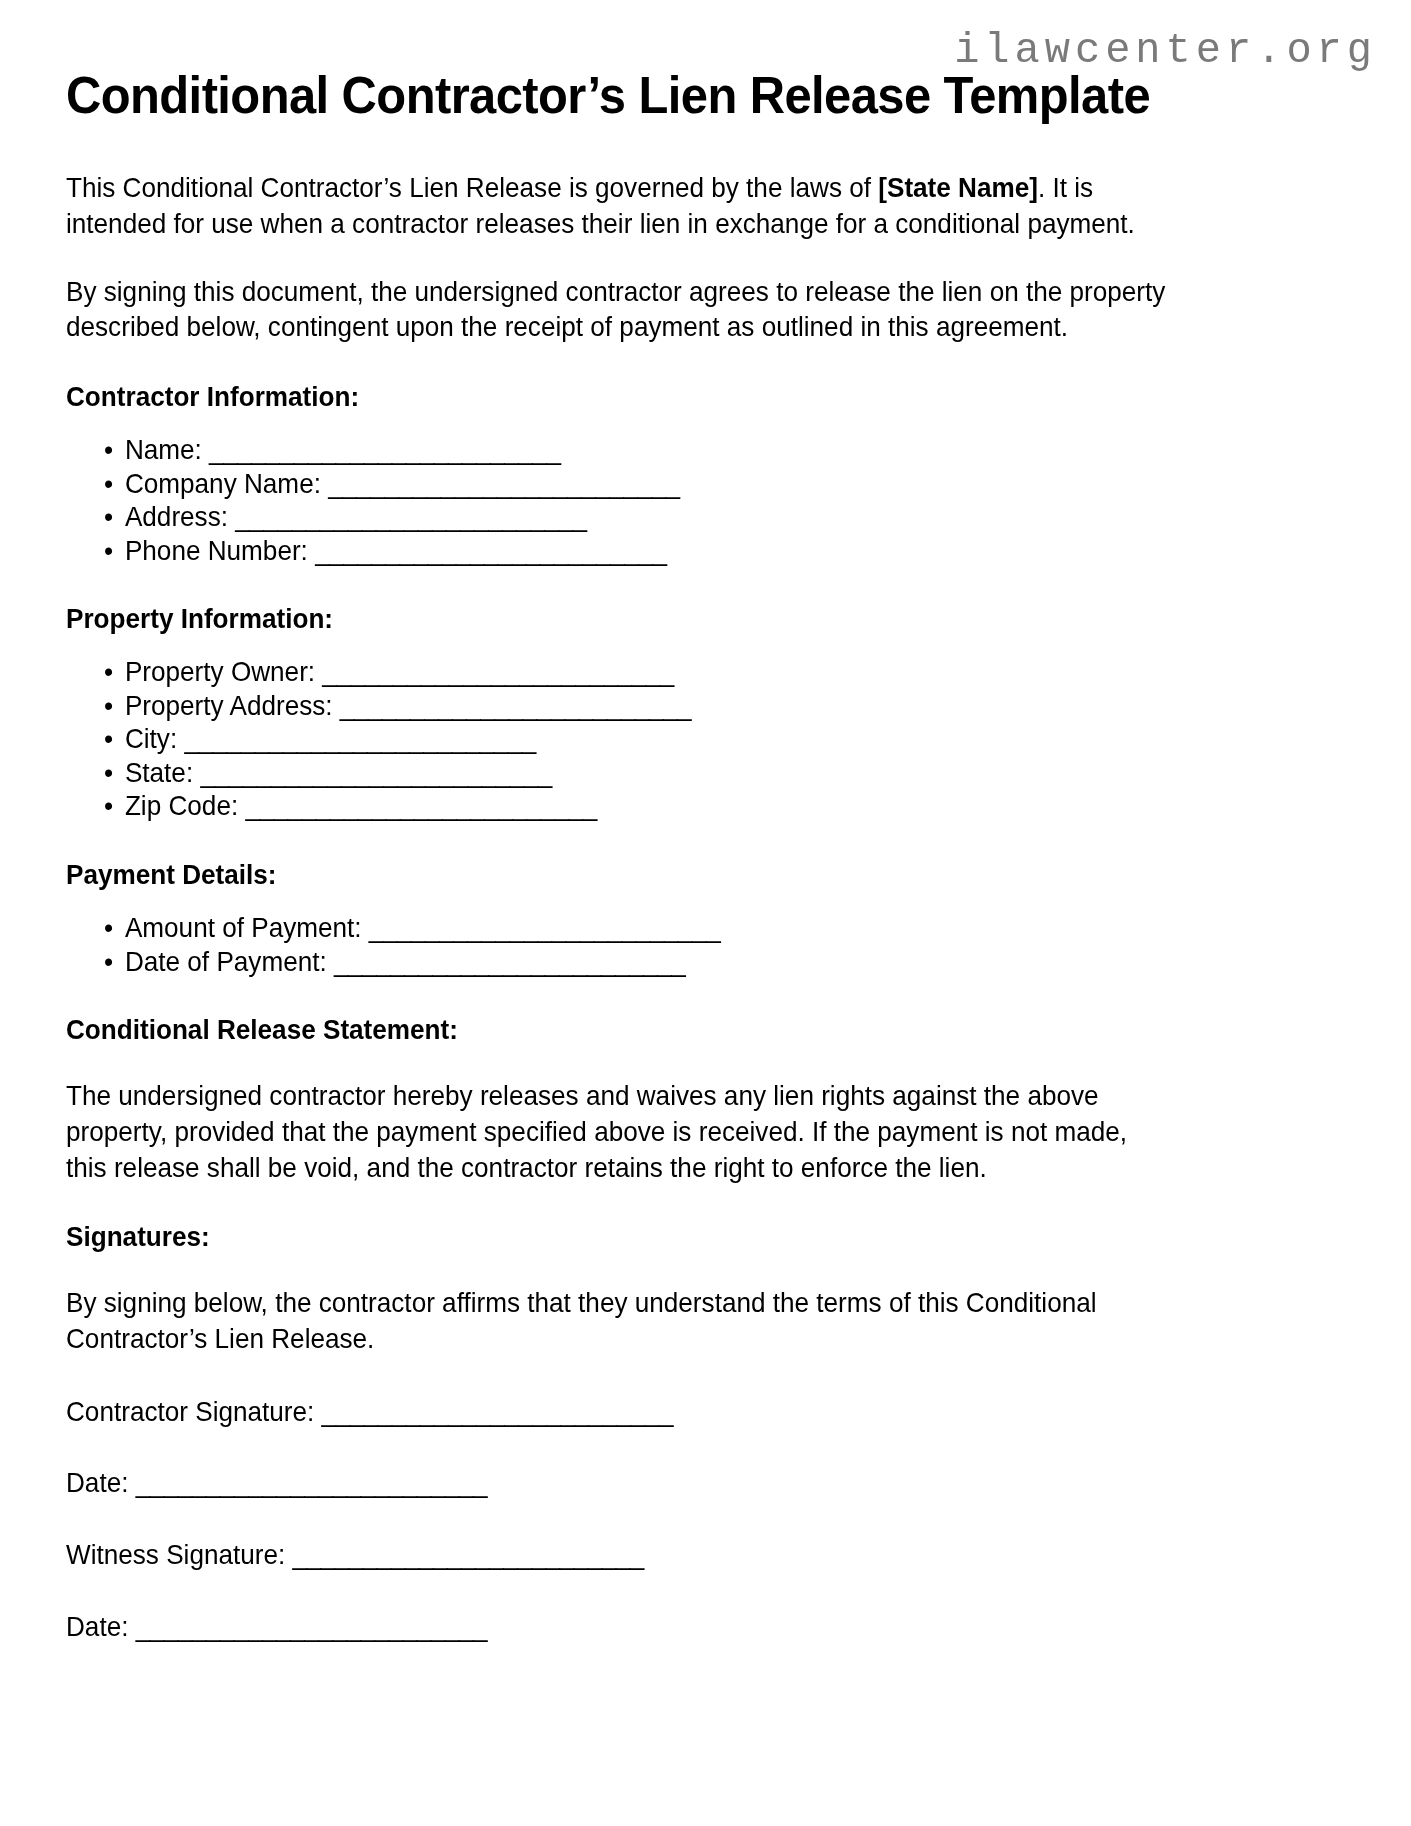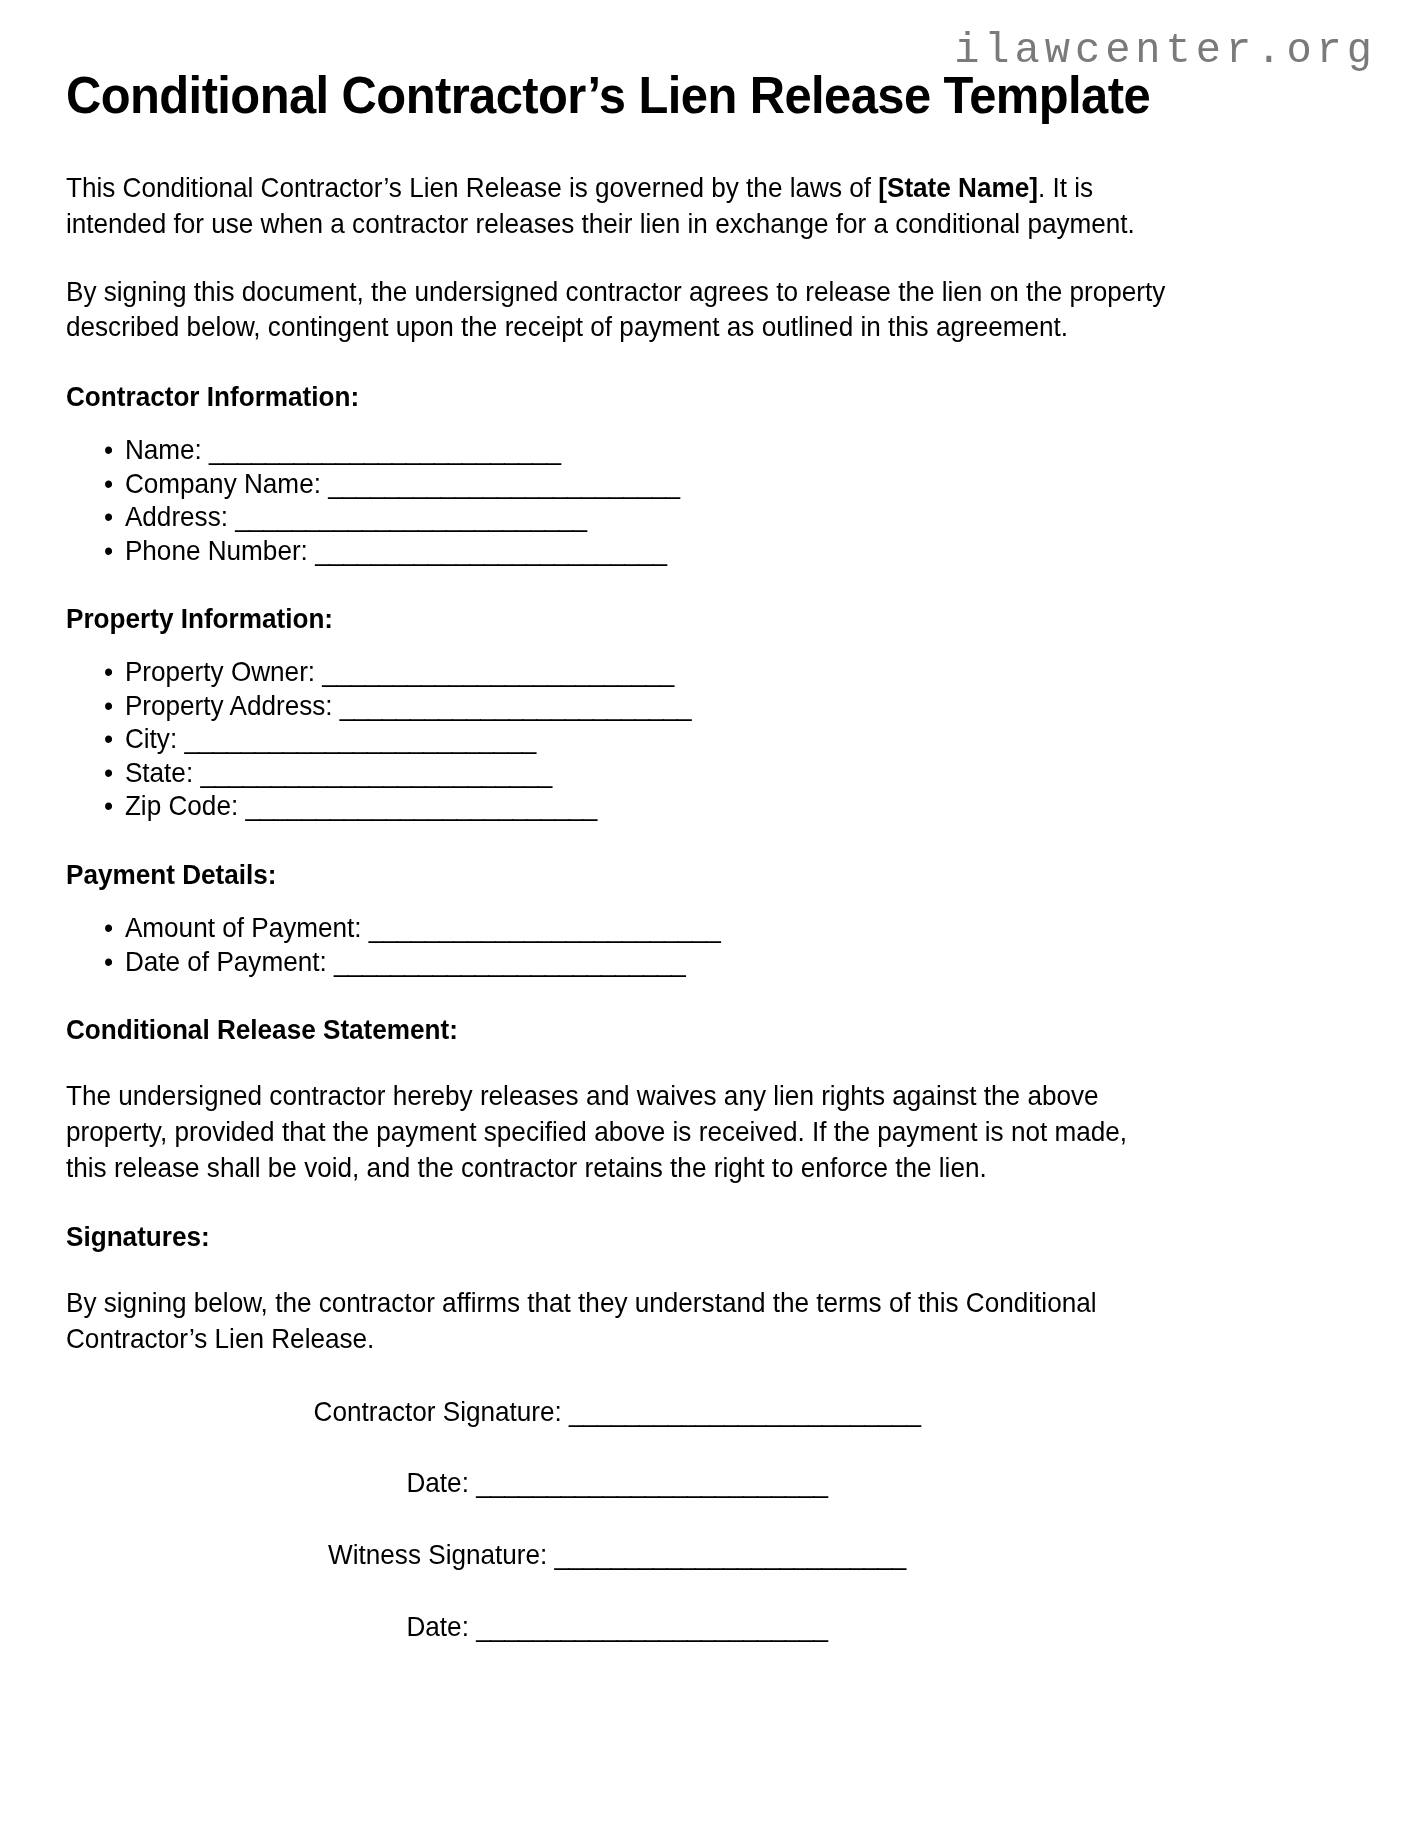--- a/index.html
+++ b/index.html
@@ -94,21 +94,20 @@
     font-size: 27.5px;
     line-height: 1.22;
     margin: 38px 0 0 0;
     white-space: nowrap;
     transform: scaleX(0.95);
     transform-origin: left top;
     width: 1160px;
   }
   .sig-block {
     margin-top: 10px;
-    text-align: center;
   }
   .bold-inline {
     font-weight: bold;
   }
 </style>
 </head>
 <body>
 
 <div class="page">
 

